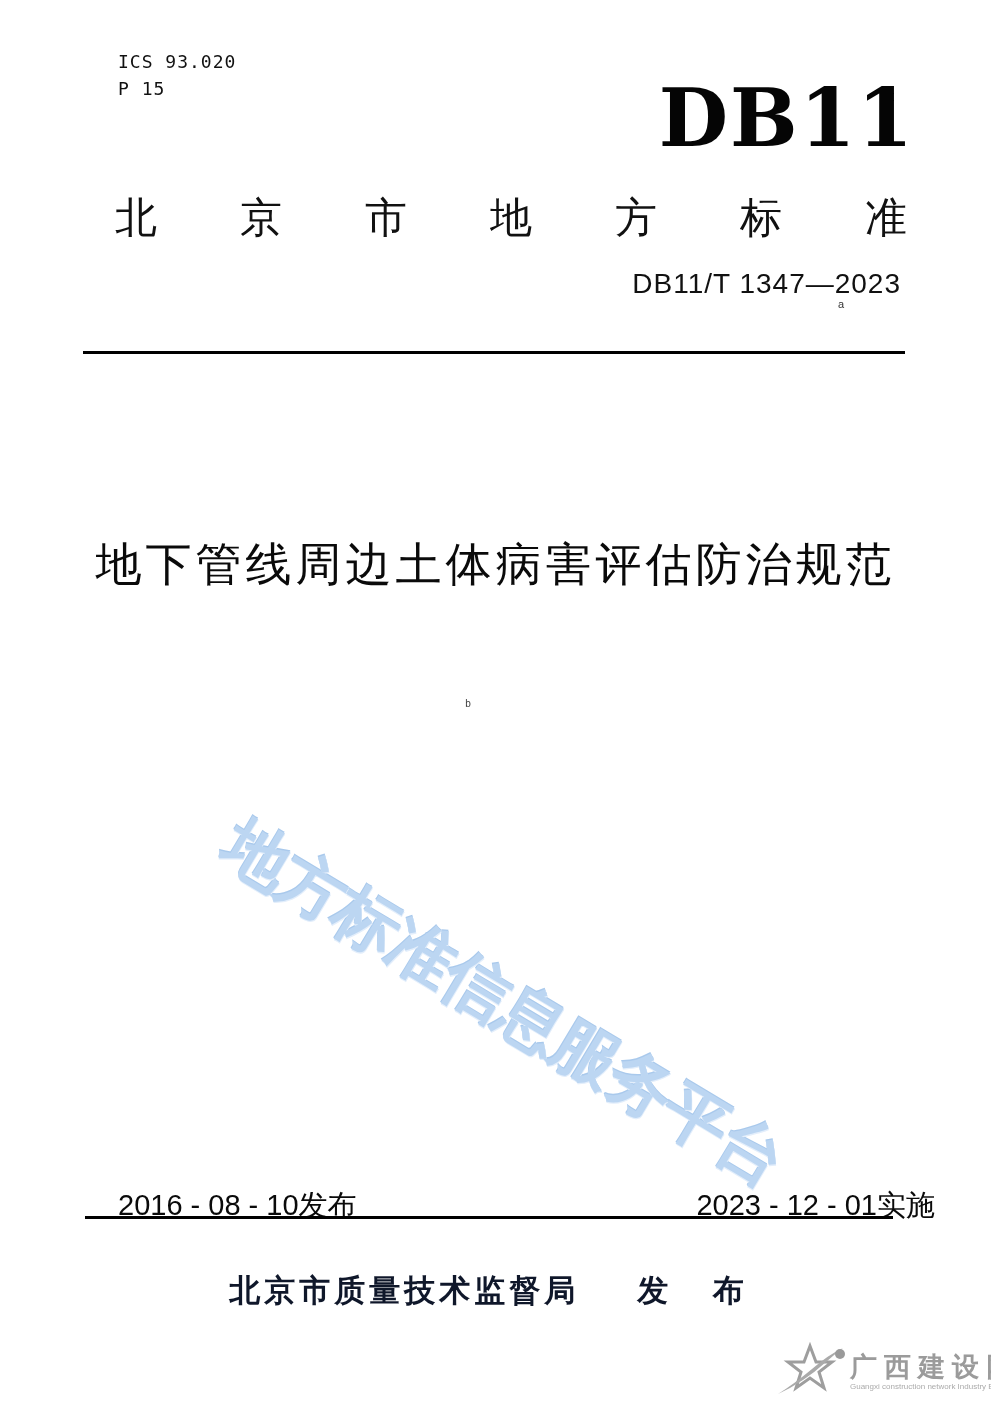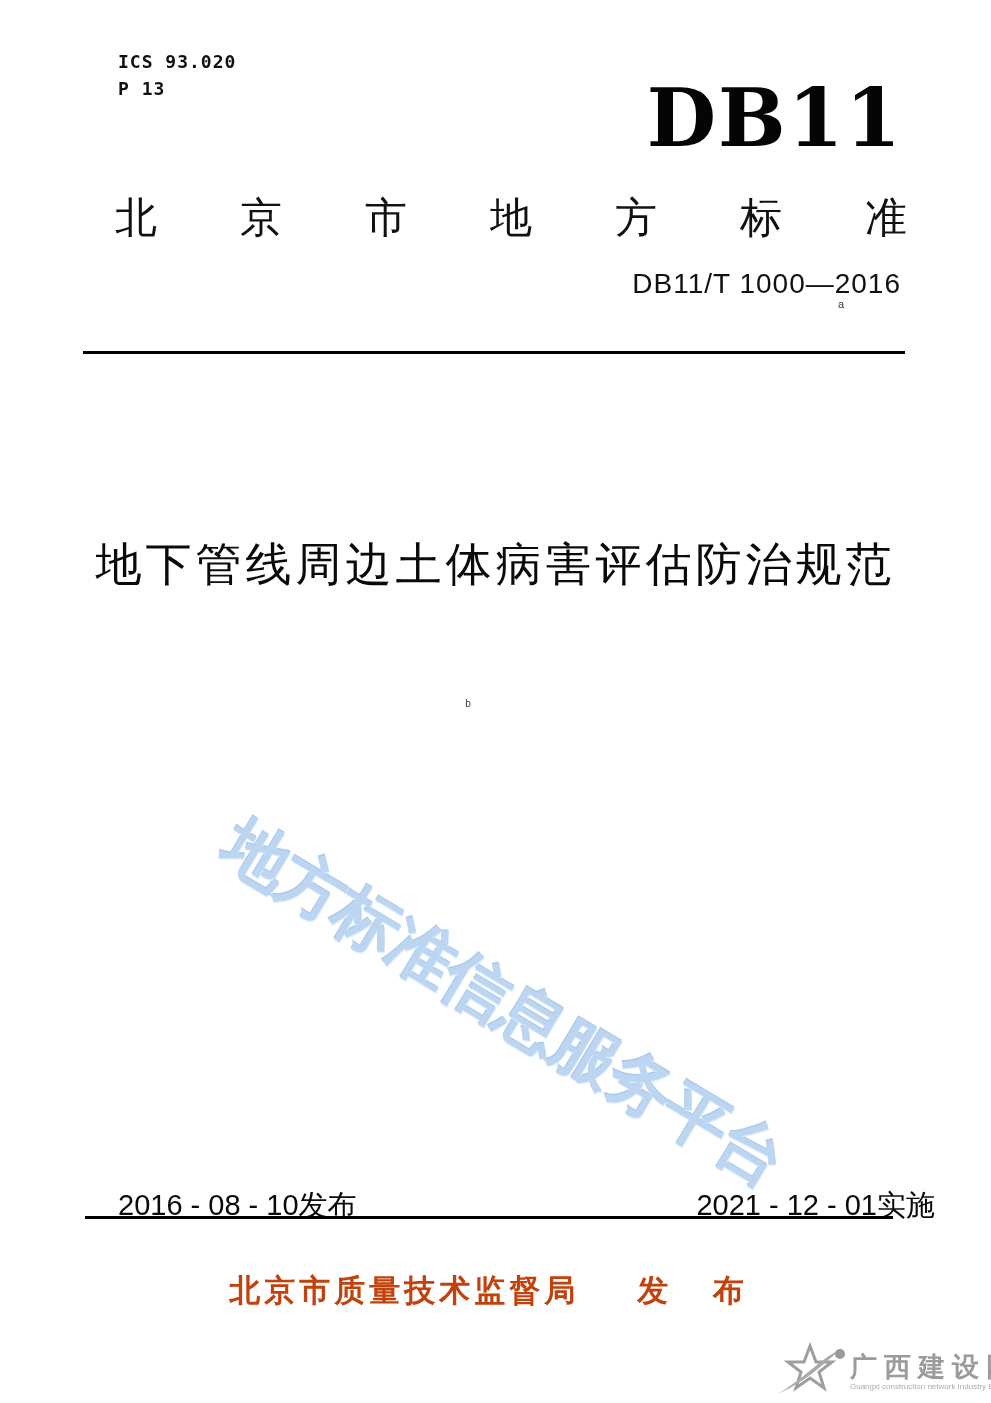--- a/index.html
+++ b/index.html
@@ -15,27 +15,26 @@
 
   
   .ics-block {
     position: absolute;
     left: 118px; top: 48px;
     font-family: "DejaVu Sans Mono", monospace;
     font-size: 18px;
     line-height: 27px;
     letter-spacing: 1px;
     color: #111;
-    font-weight: bold;
   }
 
   
   .db11 {
     position: absolute;
-    right: 88px; top: 78px;
+    right: 76px; top: 78px;
     font-family: "DejaVu Serif", serif;
     font-weight: bold;
     font-size: 80px;
     line-height: 80px;
     letter-spacing: 2px;
     color: #050505;
   }
 
   
   .std-name-row {
@@ -135,21 +134,21 @@
   }
 
   .publisher-row {
     position: absolute;
     left: 0; top: 1270px;
     width: 100%;
     text-align: center;
     font-size: 31px;
     font-weight: bold;
     letter-spacing: 4px;
-    color: #c2410c;
+    color: #0f172a;
     white-space: nowrap;
   }
   .publisher-gap {
     display: inline-block;
     width: 58px;
   }
   .publish-label {
     letter-spacing: 18px;
   }
 
@@ -194,51 +193,51 @@
     white-space: nowrap;
   }
 </style>
 </head>
 <body>
 
 <div class="page">
 
   <div class="ics-block">
     <div>ICS 93.020</div>
-    <div>P 13</div>
+    <div>P 15</div>
   </div>
 
   <div class="db11">DB11</div>
 
   <div class="std-name-row">
     <span>北</span>
     <span>京</span>
     <span>市</span>
     <span>地</span>
     <span>方</span>
     <span>标</span>
     <span>准</span>
   </div>
 
-  <div class="std-number">DB11/T 1000—2016</div>
+  <div class="std-number">DB11/T 1347—2023</div>
 
   <div class="note-a">a</div>
 
   <div class="rule-top"></div>
 
   <div class="title-cn">地下管线周边土体病害评估防治规范</div>
 
 
   <div class="note-b">b</div>
 
   <div class="watermark">地方标准信息服务平台</div>
 
   <div class="date-row">
     <span>2016 - 08 - 10发布</span>
-    <span>2021 - 12 - 01实施</span>
+    <span>2023 - 12 - 01实施</span>
   </div>
 
   <div class="rule-bottom"></div>
 
   <div class="publisher-row">
     <span>北京市质量技术监督局</span><span class="publisher-gap"></span><span class="publish-label">发 布</span>
   </div>
 
   <div class="site-logo">
     <div class="logo-mark">

